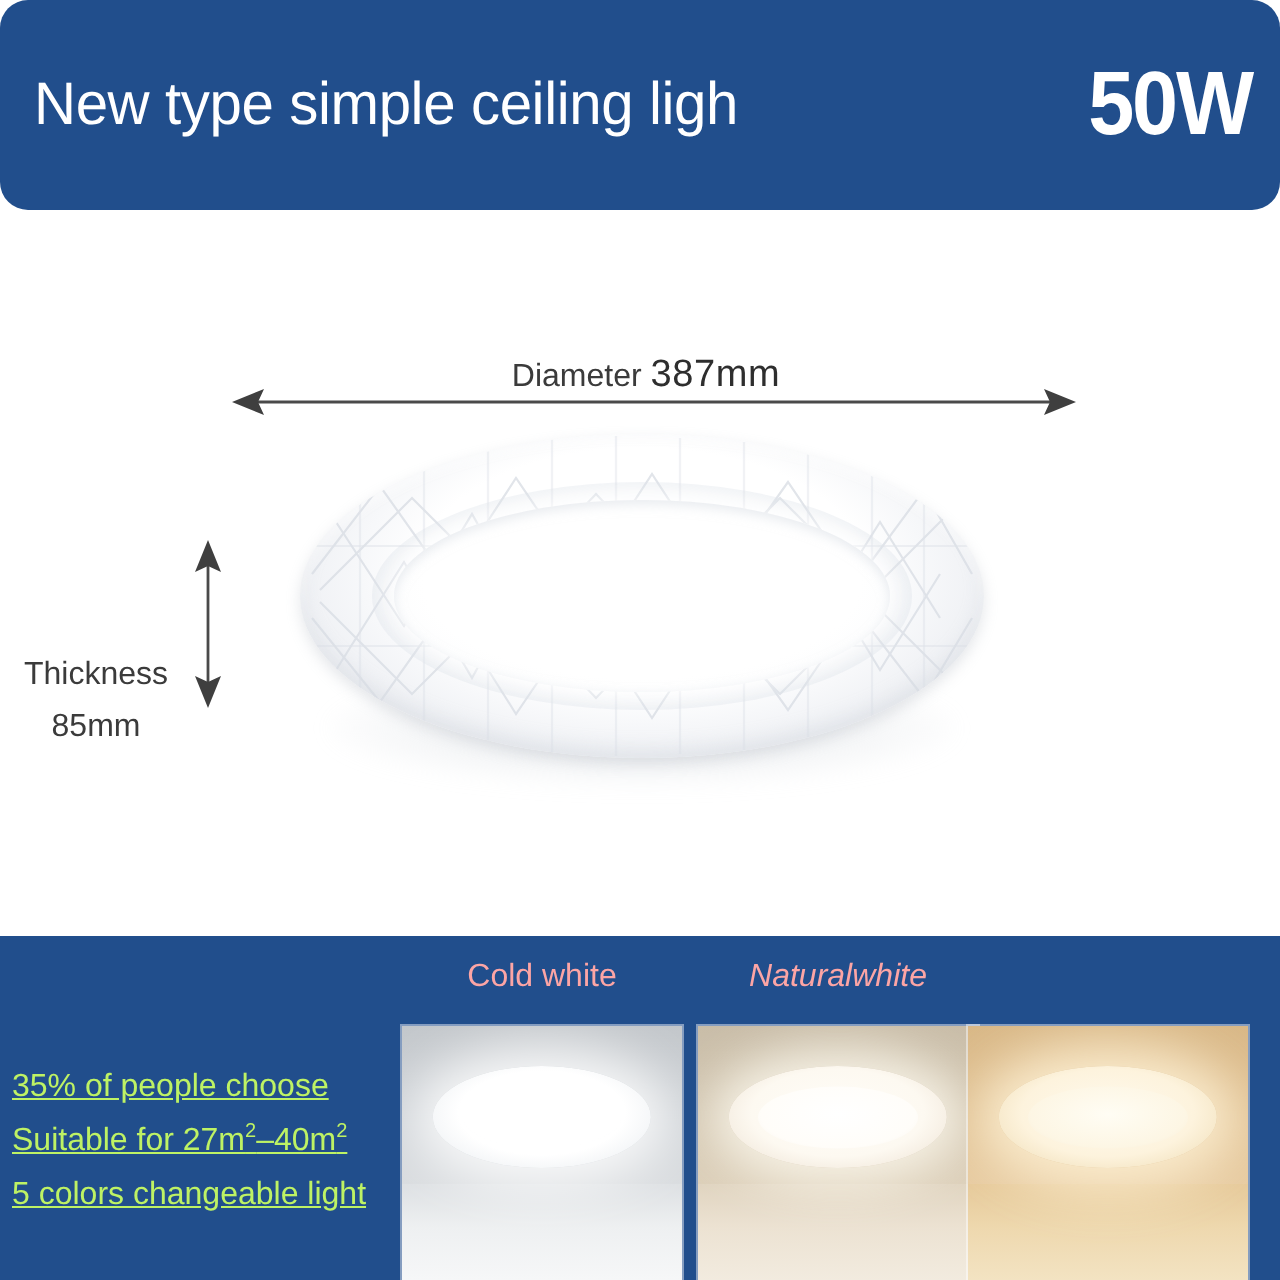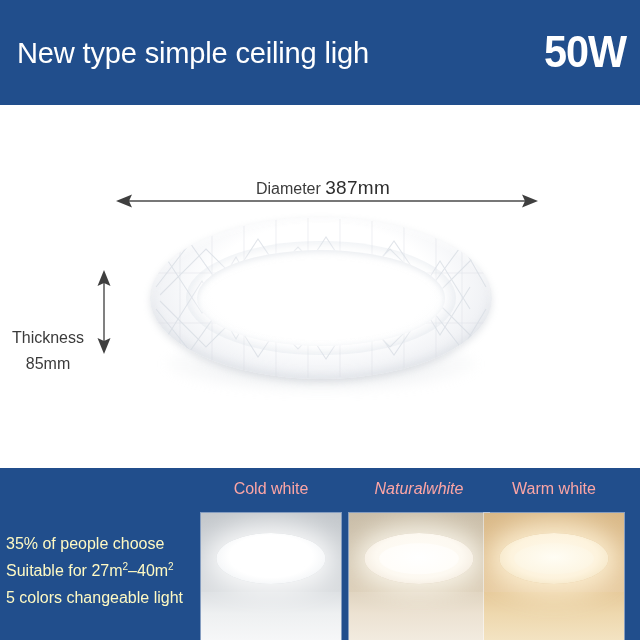--- a/index.html
+++ b/index.html
@@ -16,20 +16,21 @@
   }
 
   
   .header {
     position: absolute;
     left: 0; top: 0;
     width: 640px;
     height: 105px;
     background: #214e8c;
     overflow: hidden;
+    border-radius: 14px;
   }
   .header-title {
     position: absolute;
     left: 17px;
     top: 36px;
     font-size: 30px;
     line-height: 34px;
     color: #ffffff;
     letter-spacing: -0.2px;
     white-space: nowrap;
@@ -180,24 +181,25 @@
     width: 640px;
     height: 172px;
     background: #214e8c;
     overflow: hidden;
   }
   .bottom-text {
     position: absolute;
     left: 6px;
     top: 62px;
     width: 190px;
-    color: #fef9c3;
+    color: #bef264;
     font-size: 16px;
     line-height: 27px;
     white-space: nowrap;
+    text-decoration: underline;
   }
   .bottom-text sup {
     font-size: 10px;
     vertical-align: super;
     line-height: 0;
   }
 
   .swatches {
     position: absolute;
     left: 200px;
@@ -374,21 +376,20 @@
     <div class="swatch sw2">
       <div class="scene scene-nat">
         <div class="ceiling"></div>
         <div class="wall"></div>
         <div class="lamp">
           <div class="lamp-core"></div>
         </div>
       </div>
     </div>
 
-    <div class="swatch-label sw3lab">Warm white</div>
     <div class="swatch sw3">
       <div class="scene scene-warm">
         <div class="ceiling"></div>
         <div class="wall"></div>
         <div class="lamp">
           <div class="lamp-core"></div>
         </div>
       </div>
     </div>
 

